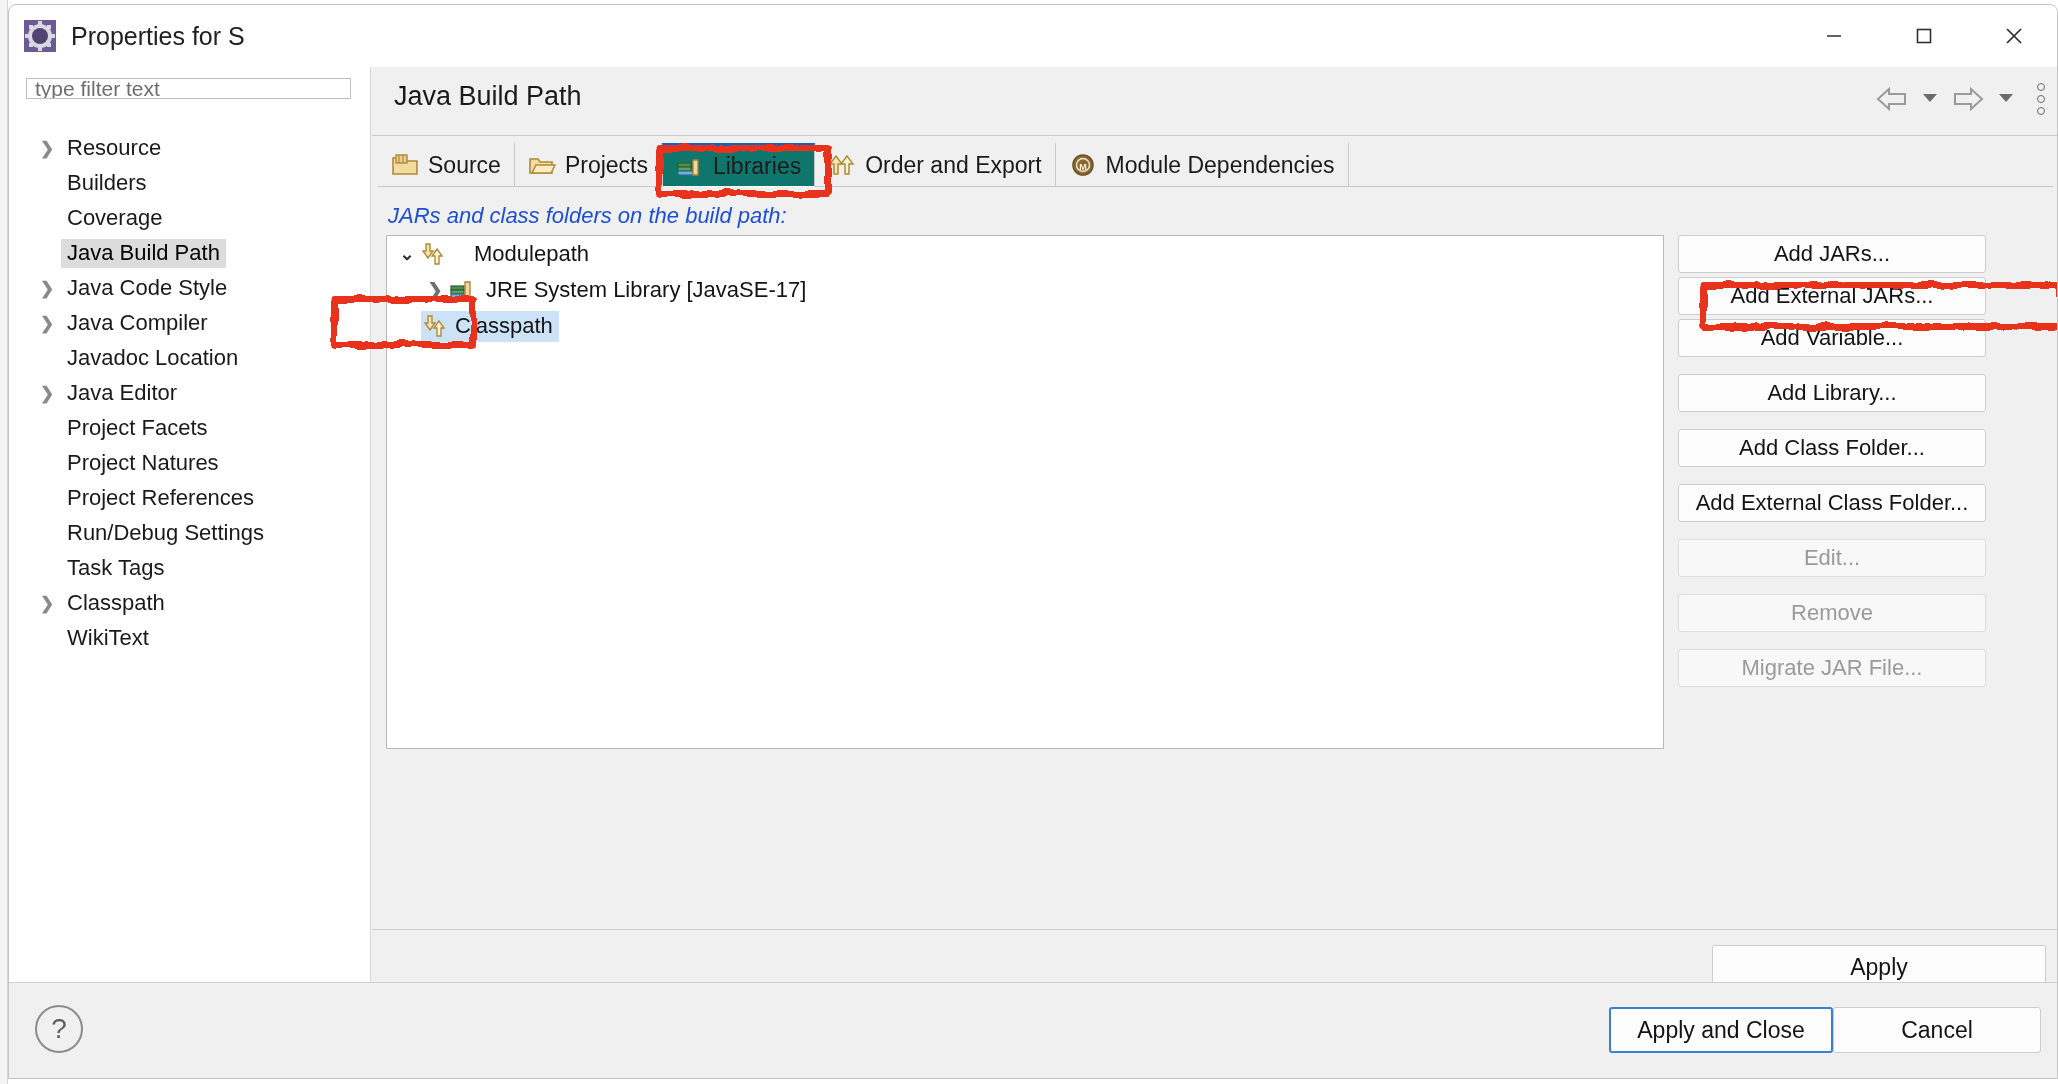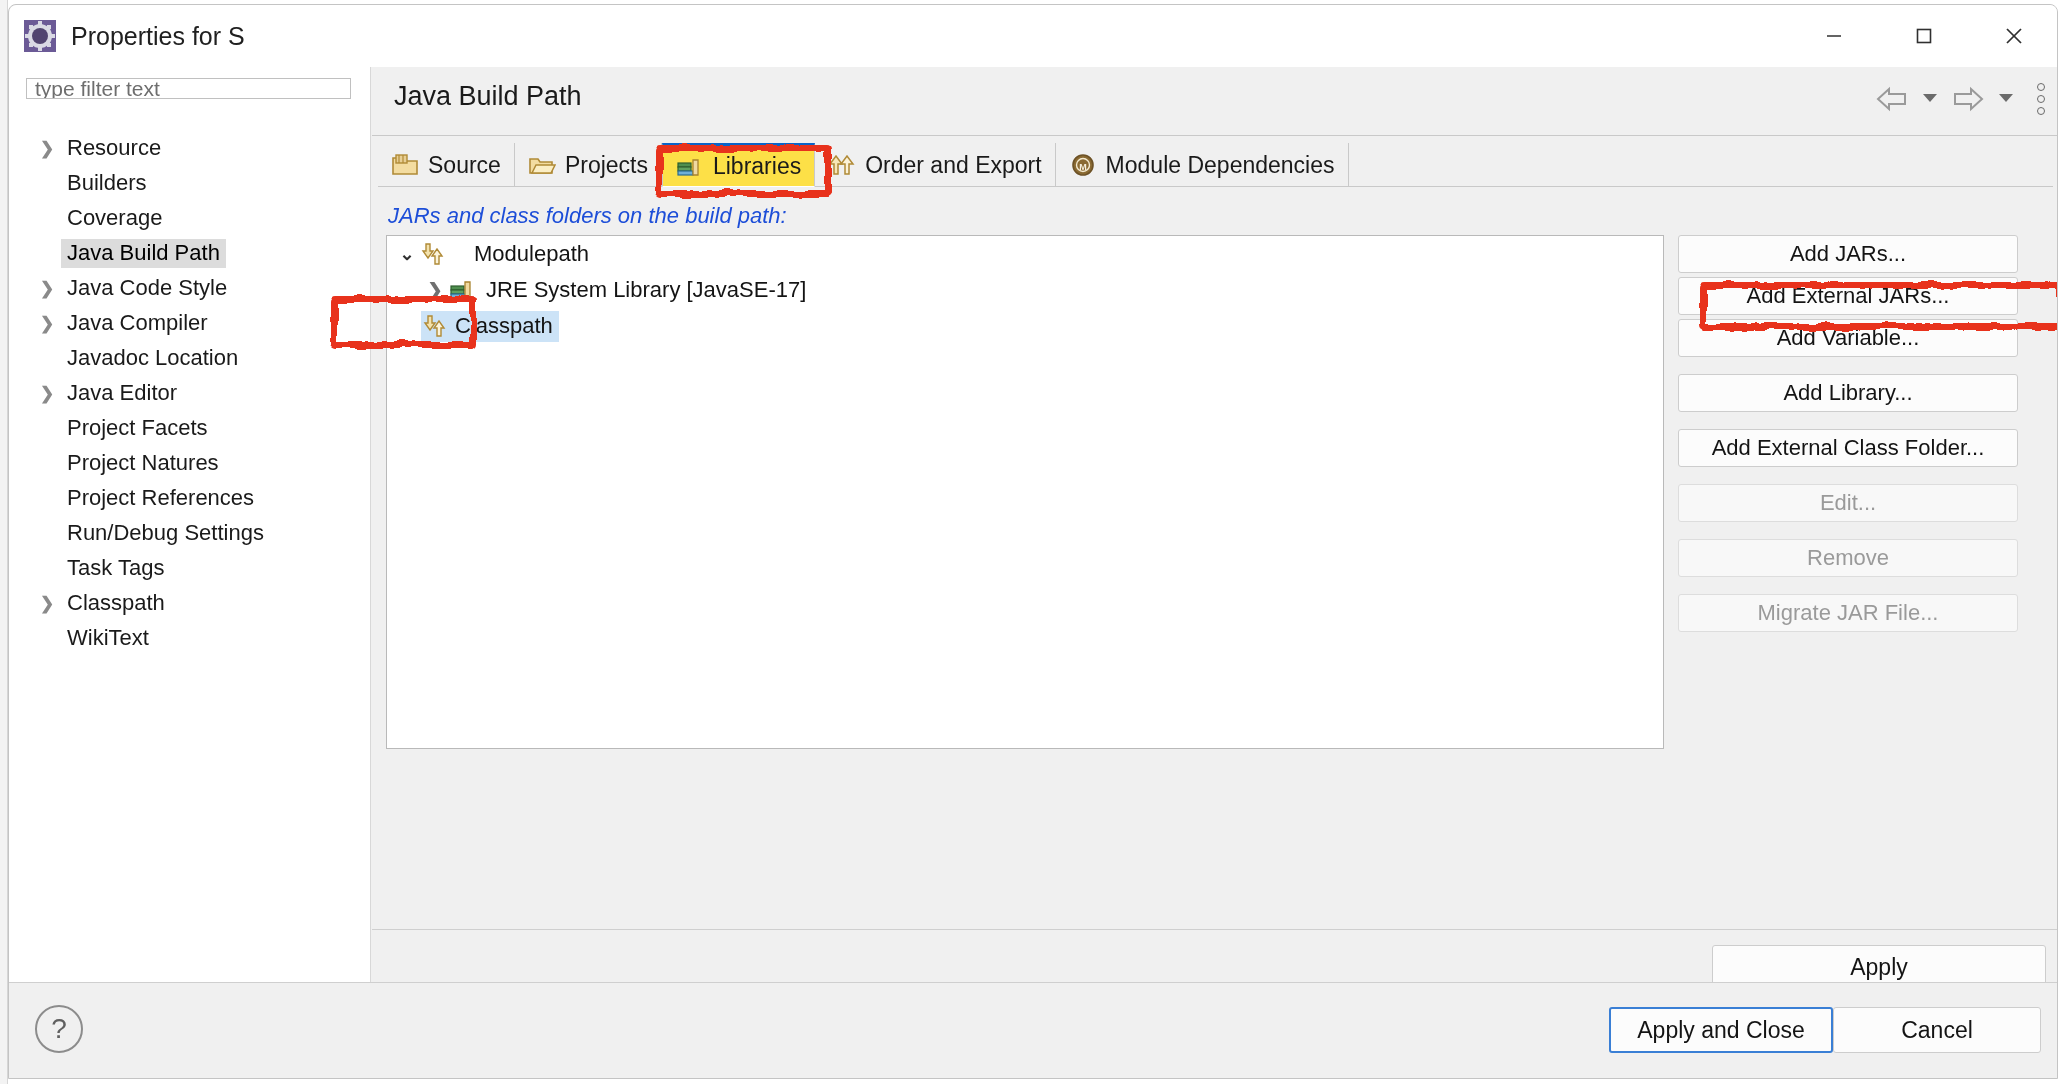--- a/index.html
+++ b/index.html
@@ -100,21 +100,21 @@
     position: absolute; left: 6px; top: 76px; width: 1675px; height: 44px;
     display: flex; align-items: flex-end;
   }
   .tab {
     height: 44px; display: flex; align-items: center; gap: 9px;
     padding: 0 13px; font-size: 23px; color: #1a1a1a;
     border-right: 1px solid #c9c9c9; background: transparent;
     white-space: nowrap;
   }
   .tab.active {
-    background: #fde047;
+    background: #0f766e;
     border: 1px solid #c9c9c9; border-top: 4px solid #0a64c8;
     border-bottom: 1px solid #ffffff;
     position: relative; z-index: 3;
   }
   .tabs-underline {
     position: absolute; left: 6px; top: 119px; width: 1675px; height: 1px; background: #c9c9c9;
   }
 
   
   .content-label {
@@ -136,21 +136,21 @@
     font-size: 18px; font-weight: bold; flex: 0 0 auto;
   }
   .lrow .tw.open { color: #303030; }
   .lrow .tw.none { color: transparent; }
   .lrow .sel { background: #cce3f7; padding: 2px 6px 3px 2px; display: flex; align-items: center; gap: 7px; }
   .lrow .nm { padding-left: 4px; }
 
   
   .btncol { position: absolute; left: 1306px; top: 168px; width: 368px; }
   .abtn {
-    width: 340px; height: 38px; margin-bottom: 4px;
+    width: 308px; height: 38px; margin-bottom: 4px;
     background: #fcfcfc; border: 1px solid #cdcdcd; border-radius: 3px;
     font-family: "Liberation Sans", sans-serif;
     font-size: 22px; color: #141414;
     display: flex; align-items: center; justify-content: center;
   }
   .abtn.gap { margin-top: 17px; }
   .abtn.disabled { color: #9a9a9a; background: #f8f8f8; border-color: #dddddd; }
 
   
   .applybar-rule {
@@ -444,20 +444,21 @@
             <span class="nm">Classpath</span>
           </span>
         </div>
       </div>
 
     <div class="btncol" id="btncol">
         <div class="abtn">Add JARs...</div>
         <div class="abtn">Add External JARs...</div>
         <div class="abtn">Add Variable...</div>
         <div class="abtn gap">Add Library...</div>
+        <div class="abtn gap">Add Class Folder...</div>
         <div class="abtn gap">Add External Class Folder...</div>
         <div class="abtn disabled gap">Edit...</div>
         <div class="abtn disabled gap">Remove</div>
         <div class="abtn disabled gap">Migrate JAR File...</div>
       </div>
 
     <div class="applybar-rule"></div>
     <div class="apply-btn">Apply</div>
   </div>
 

